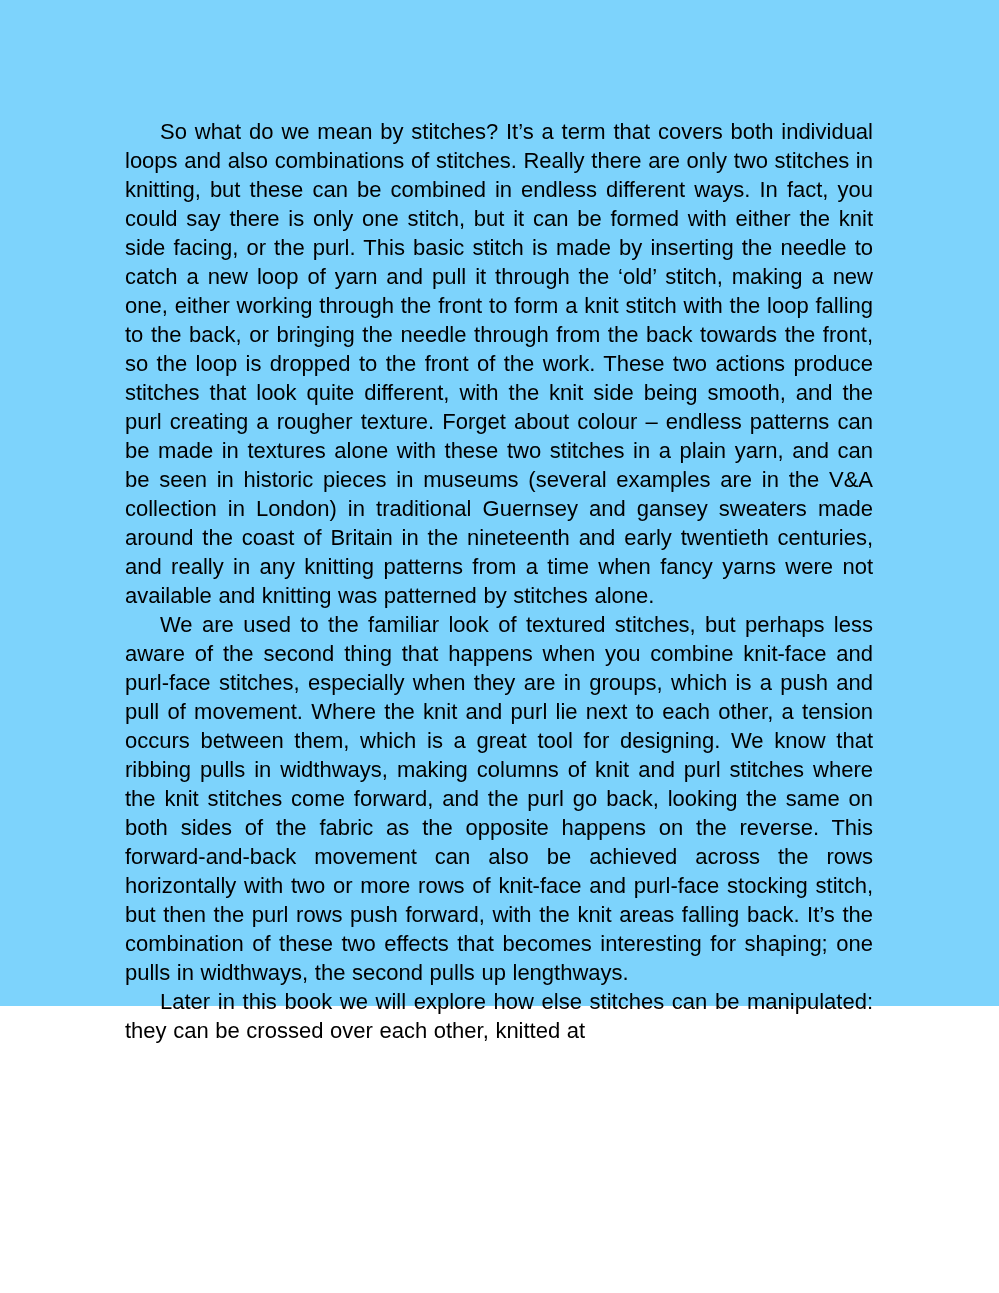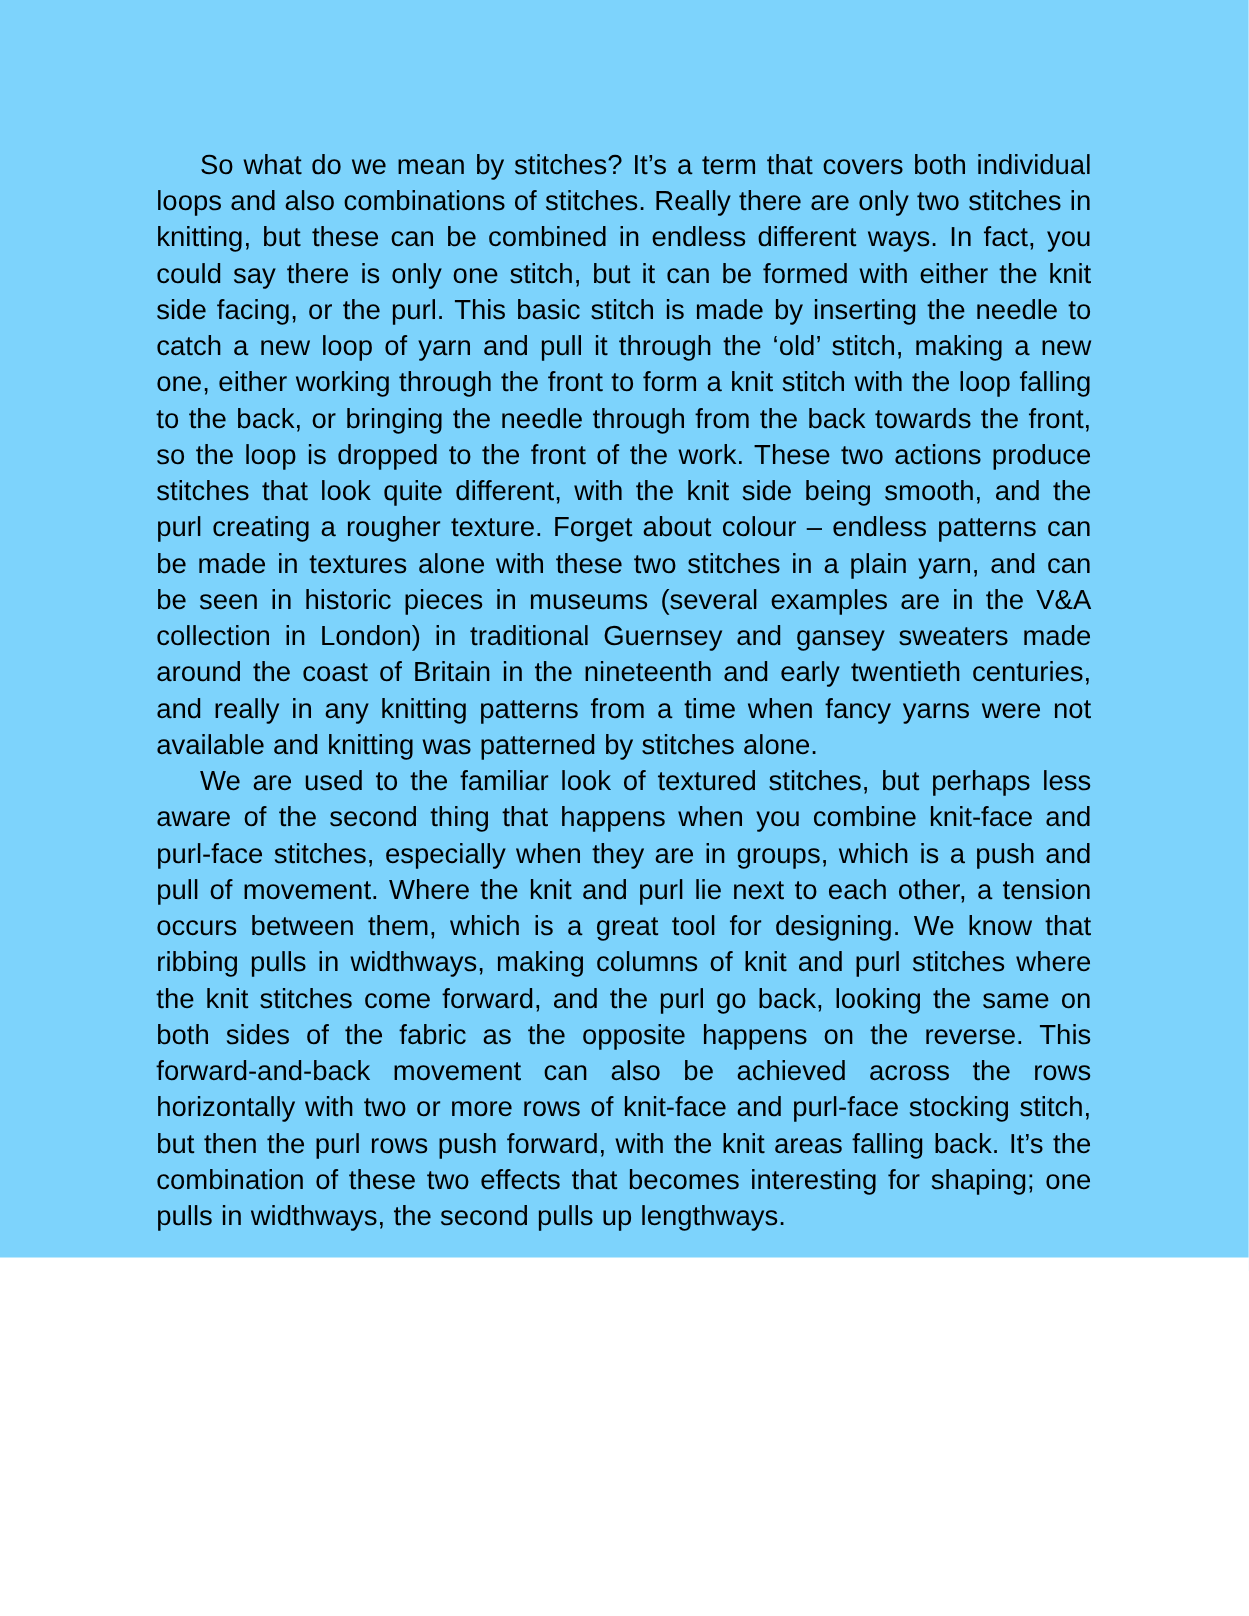--- a/index.html
+++ b/index.html
@@ -40,14 +40,15 @@
     word-spacing: 0.5px;
   }
 </style>
 </head>
 <body>
 
 <div class="page">
   <div class="text-block">
     <p>So what do we mean by stitches? It’s a term that covers both individual loops and also combinations of stitches. Really there are only two stitches in knitting, but these can be combined in endless different ways. In fact, you could say there is only one stitch, but it can be formed with either the knit side facing, or the purl. This basic stitch is made by inserting the needle to catch a new loop of yarn and pull it through the ‘old’ stitch, making a new one, either working through the front to form a knit stitch with the loop falling to the back, or bringing the needle through from the back towards the front, so the loop is dropped to the front of the work. These two actions produce stitches that look quite different, with the knit side being smooth, and the purl creating a rougher texture. Forget about colour – endless patterns can be made in textures alone with these two stitches in a plain yarn, and can be seen in historic pieces in museums (several examples are in the V&amp;A collection in London) in traditional Guernsey and gansey sweaters made around the coast of Britain in the nineteenth and early twentieth centuries, and really in any knitting patterns from a time when fancy yarns were not available and knitting was patterned by stitches alone.</p>
     <p>We are used to the familiar look of textured stitches, but perhaps less aware of the second thing that happens when you combine knit-face and purl-face stitches, especially when they are in groups, which is a push and pull of movement. Where the knit and purl lie next to each other, a tension occurs between them, which is a great tool for designing. We know that ribbing pulls in widthways, making columns of knit and purl stitches where the knit stitches come forward, and the purl go back, looking the same on both sides of the fabric as the opposite happens on the reverse. This forward-and-back movement can also be achieved across the rows horizontally with two or more rows of knit-face and purl-face stocking stitch, but then the purl rows push forward, with the knit areas falling back. It’s the combination of these two effects that becomes interesting for shaping; one pulls in widthways, the second pulls up lengthways.</p>
+    <p>Later in this book we will explore how else stitches can be manipulated: they can be crossed over each other, knitted at</p>
   </div>
 </div>
 
 </body></html>

